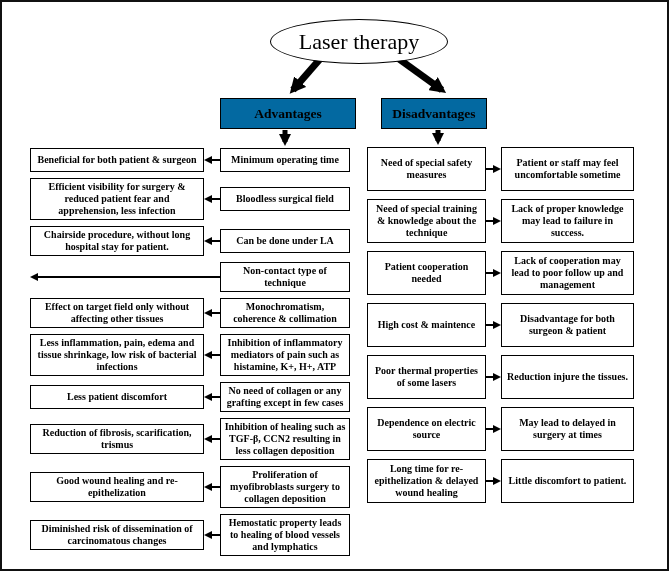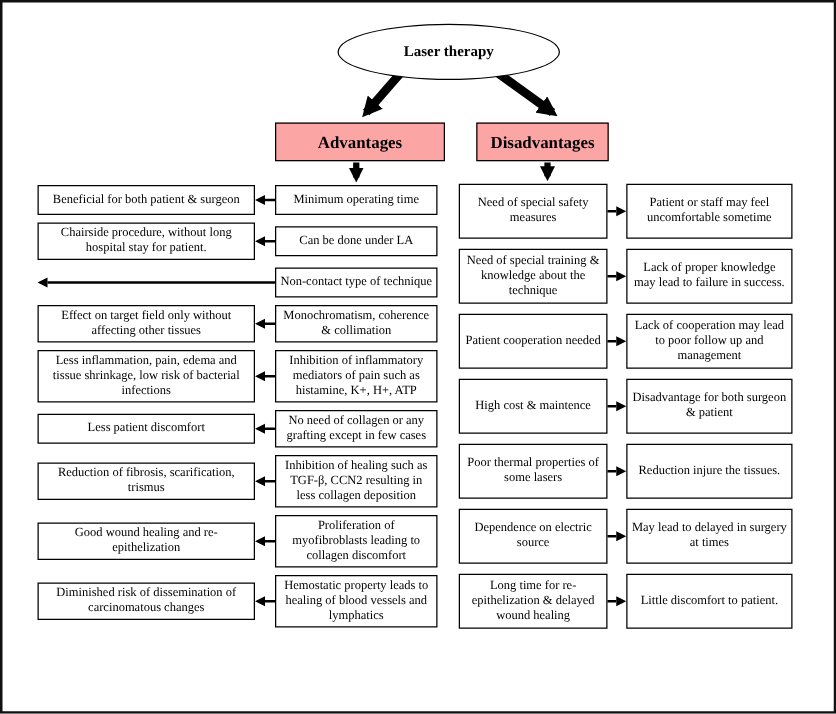--- a/index.html
+++ b/index.html
@@ -7,31 +7,31 @@
   .figure {
     position:relative; width:669px; height:571px; background:#fff;
     border:2px solid #111; box-sizing:border-box; overflow:hidden;
   }
   .overlay { position:absolute; left:0; top:0; pointer-events:none; }
 
   .ellipse {
     position:absolute; left:268px; top:17px; width:178px; height:45px;
     border:1.7px solid #000; border-radius:50%;
     display:flex; align-items:center; justify-content:center;
-    font-weight:bold; font-size:12px; box-sizing:border-box; background:#fff;
+    font-weight:normal; font-size:22px; box-sizing:border-box; background:#fff;
   }
   .header {
-    position:absolute; border:1.8px solid #000; background:#fca5a5;
+    position:absolute; border:1.8px solid #000; background:#0369a1;
     display:flex; align-items:center; justify-content:center;
     font-weight:bold; font-size:13.5px; box-sizing:border-box;
   }
   #adv-header { left:218px; top:96px; width:136px; height:31px; }
   #dis-header { left:379px; top:96px; width:106px; height:31px; }
 
-  .col { position:absolute; display:flex; flex-direction:column; }
+  .col { position:absolute; display:flex; flex-direction:column;font-weight:bold; }
   #adv-col { left:28px;  top:146px; width:320px; gap:6px; }
   #dis-col { left:365px; top:145px; width:267px; gap:8px; }
 
   .row { display:flex; align-items:center; }
   .box {
     box-sizing:border-box; border:1.5px solid #000; background:#fff;
     text-align:center; font-size:10px; line-height:1.2;
     display:flex; align-items:center; justify-content:center; padding:2px 3px;
   }
   .outcome  { flex:0 0 174px; min-height:24px; }
@@ -84,20 +84,28 @@
 
     <div class="row">
       <div class="box outcome">Beneficial for both patient &amp; surgeon</div>
       <span class="harrow left">
           <i class="head"></i>
           <i class="shaft"></i>
         </span>
       <div class="box feature">Minimum operating time</div>
     </div>
 
+    <div class="row">
+      <div class="box outcome">Efficient visibility for surgery &amp; reduced patient fear and apprehension, less infection</div>
+      <span class="harrow left">
+          <i class="head"></i>
+          <i class="shaft"></i>
+        </span>
+      <div class="box feature">Bloodless surgical field</div>
+    </div>
 
     <div class="row">
       <div class="box outcome">Chairside procedure, without long hospital stay for patient.</div>
       <span class="harrow left">
           <i class="head"></i>
           <i class="shaft"></i>
         </span>
       <div class="box feature">Can be done under LA</div>
     </div>
 
@@ -144,21 +152,21 @@
         </span>
       <div class="box feature">Inhibition of healing such as TGF-β, CCN2 resulting in less collagen deposition</div>
     </div>
 
     <div class="row">
       <div class="box outcome">Good wound healing and re-epithelization</div>
       <span class="harrow left">
           <i class="head"></i>
           <i class="shaft"></i>
         </span>
-      <div class="box feature">Proliferation of myofibroblasts leading to collagen discomfort</div>
+      <div class="box feature">Proliferation of myofibroblasts surgery to collagen deposition</div>
     </div>
 
     <div class="row">
       <div class="box outcome">Diminished risk of dissemination of carcinomatous changes</div>
       <span class="harrow left">
           <i class="head"></i>
           <i class="shaft"></i>
         </span>
       <div class="box feature">Hemostatic property leads to healing of blood vessels and lymphatics</div>
     </div>

